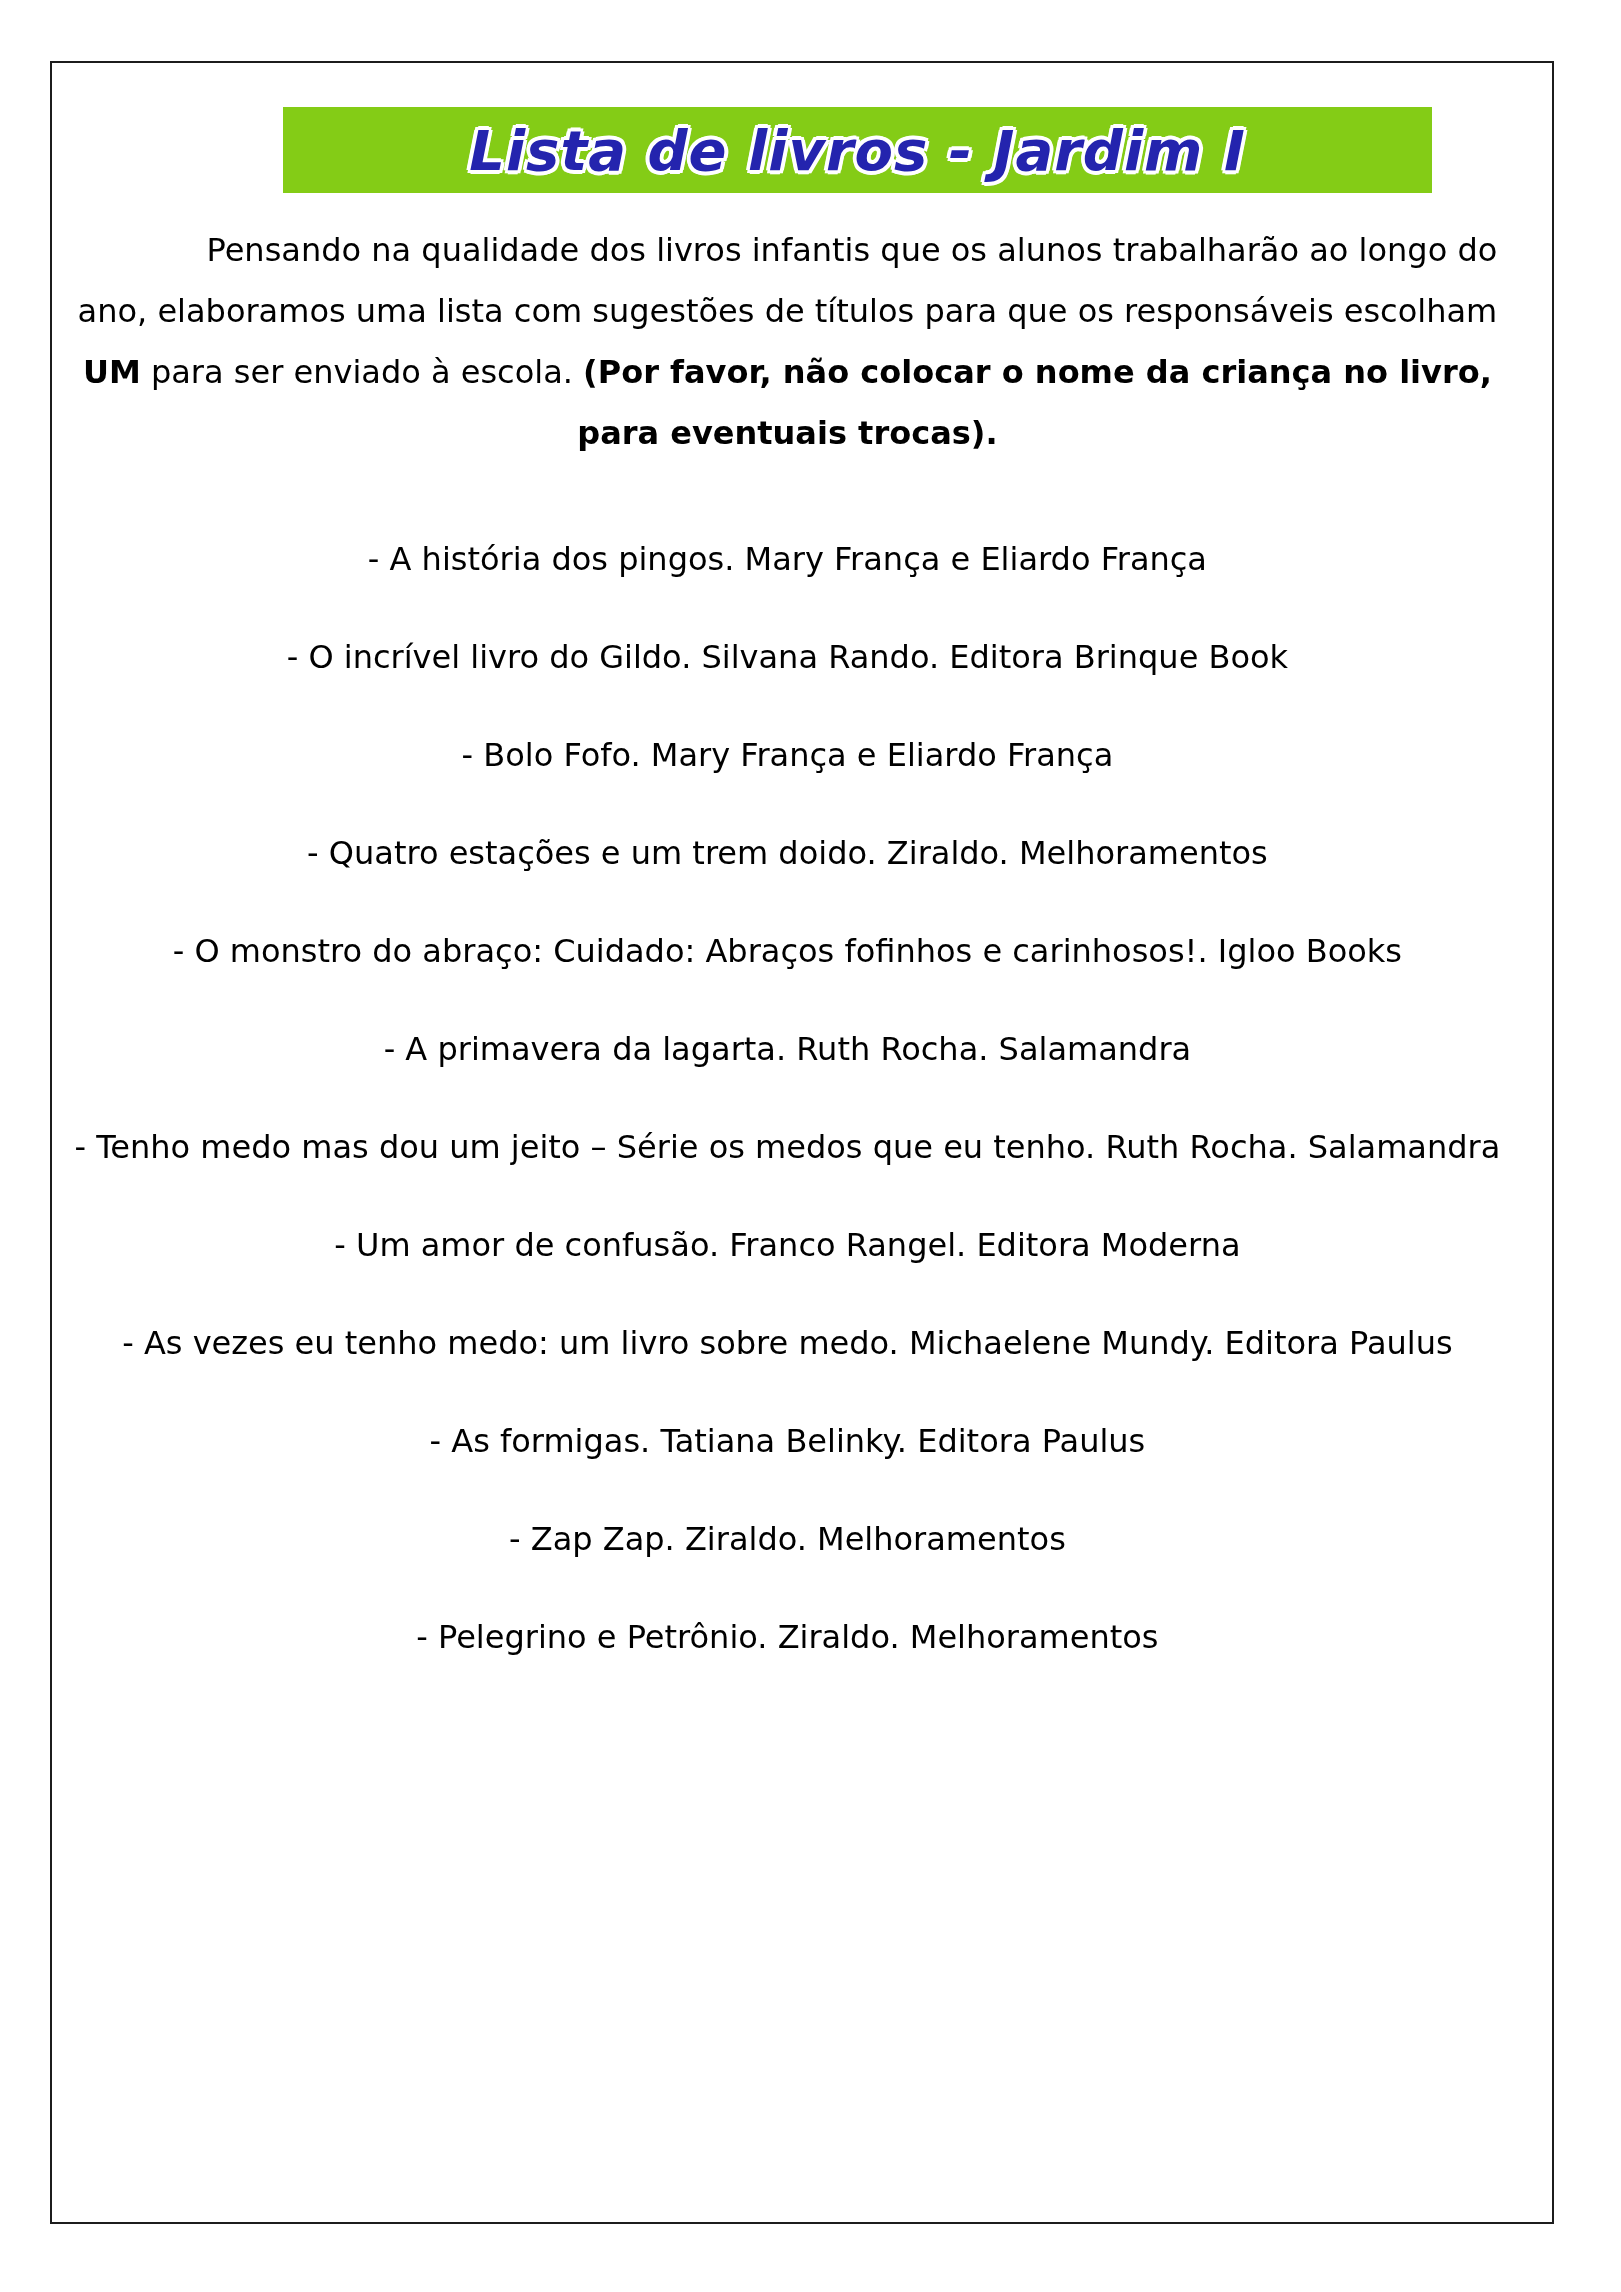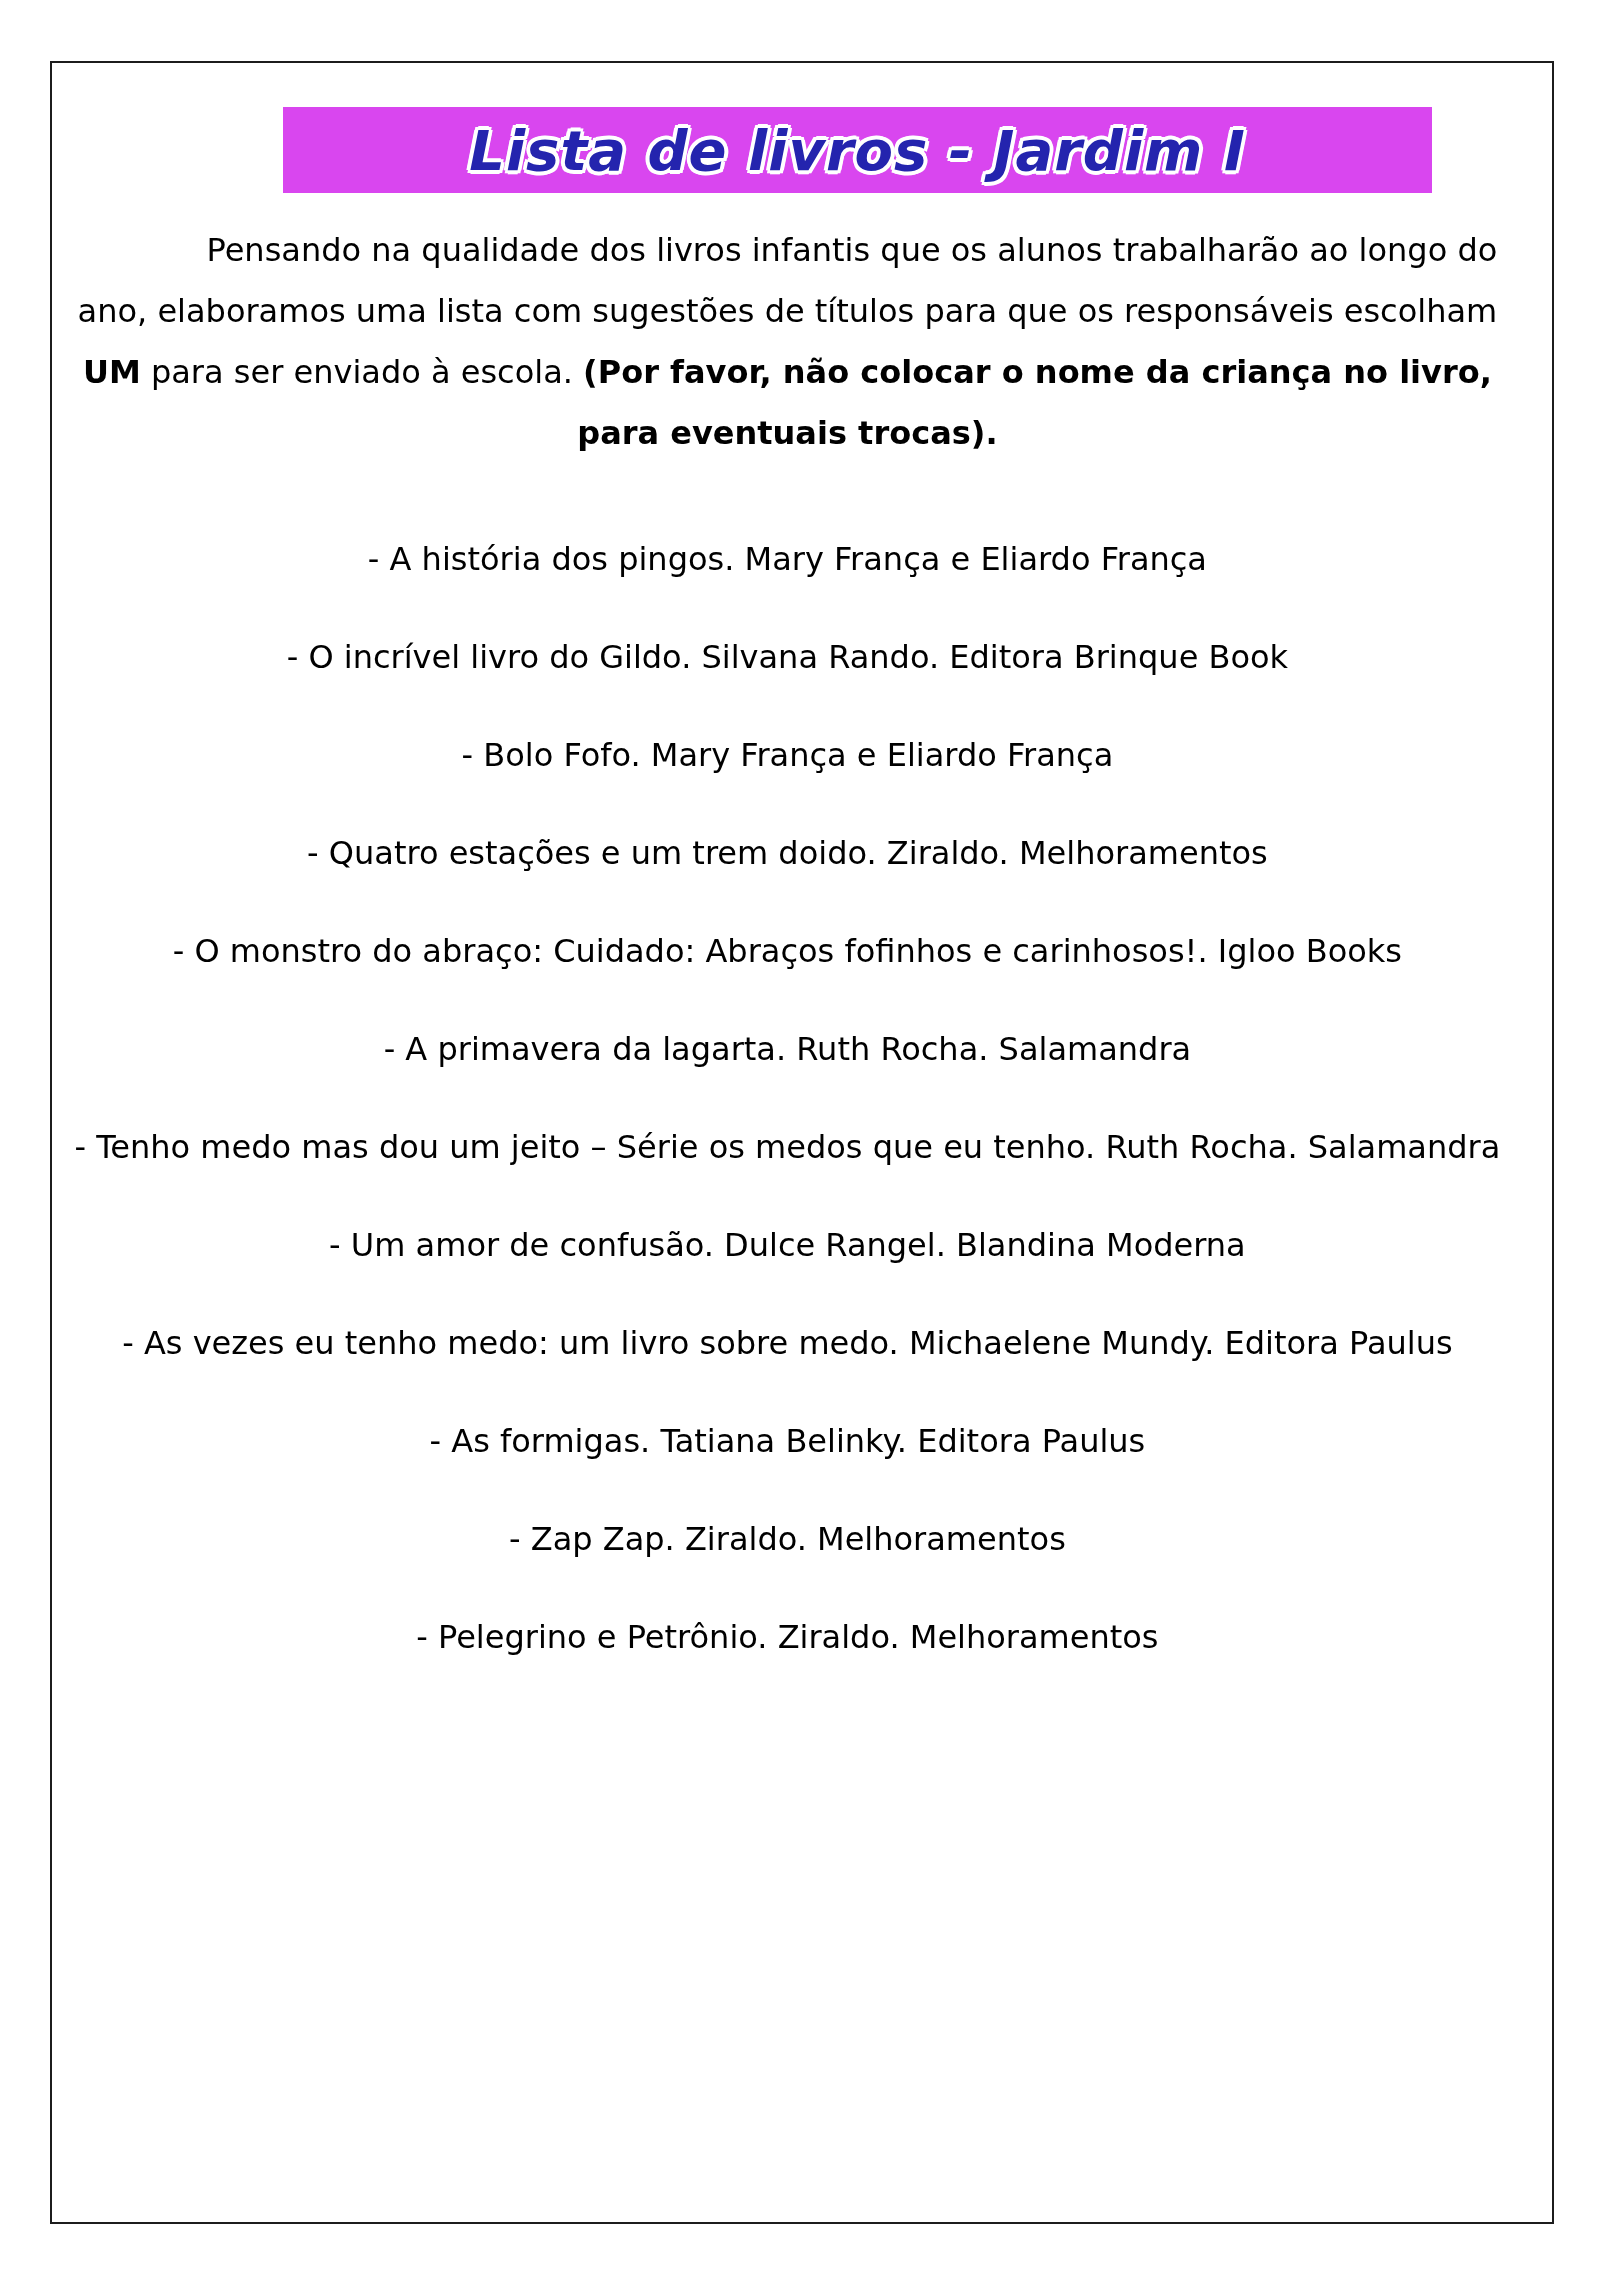--- a/index.html
+++ b/index.html
@@ -21,21 +21,21 @@
     top: 61px;
     width: 1504px;
     height: 2163px;
     border: 2.9px solid #1c1c1c;
     background: #ffffff;
   }
   .banner {
     margin: 44px 0 0 231px;
     width: 1149px;
     height: 86px;
-    background: #d946ef;
+    background: #84cc16;
     display: flex;
     align-items: center;
     justify-content: center;
   }
   .banner-title {
     font-size: 56px;
     font-weight: bold;
     font-style: italic;
     letter-spacing: 1px;
     color: #2424AE;
@@ -77,21 +77,21 @@
 
       <p class="intro"><span>Pensando na qualidade dos livros infantis que os alunos trabalharão ao longo do ano, elaboramos uma lista com sugestões de títulos para que os responsáveis escolham </span><strong>UM</strong><span> para ser enviado à escola. </span><strong>(Por favor, não colocar o nome da criança no livro, para eventuais trocas).</strong></p>
 
       <p class="book">- A história dos pingos. Mary França e Eliardo França</p>
       <p class="book">- O incrível livro do Gildo. Silvana Rando. Editora Brinque Book</p>
       <p class="book">- Bolo Fofo. Mary França e Eliardo França</p>
       <p class="book">- Quatro estações e um trem doido. Ziraldo. Melhoramentos</p>
       <p class="book">- O monstro do abraço: Cuidado: Abraços fofinhos e carinhosos!. Igloo Books</p>
       <p class="book">- A primavera da lagarta. Ruth Rocha. Salamandra</p>
       <p class="book">- Tenho medo mas dou um jeito – Série os medos que eu tenho. Ruth Rocha. Salamandra</p>
-      <p class="book">- Um amor de confusão. Dulce Rangel. Blandina Moderna</p>
+      <p class="book">- Um amor de confusão. Franco Rangel. Editora Moderna</p>
       <p class="book">- As vezes eu tenho medo: um livro sobre medo. Michaelene Mundy. Editora Paulus</p>
       <p class="book">- As formigas. Tatiana Belinky. Editora Paulus</p>
       <p class="book">- Zap Zap. Ziraldo. Melhoramentos</p>
       <p class="book">- Pelegrino e Petrônio. Ziraldo. Melhoramentos</p>
 
     </div>
   </div>
 </div>
 
 

